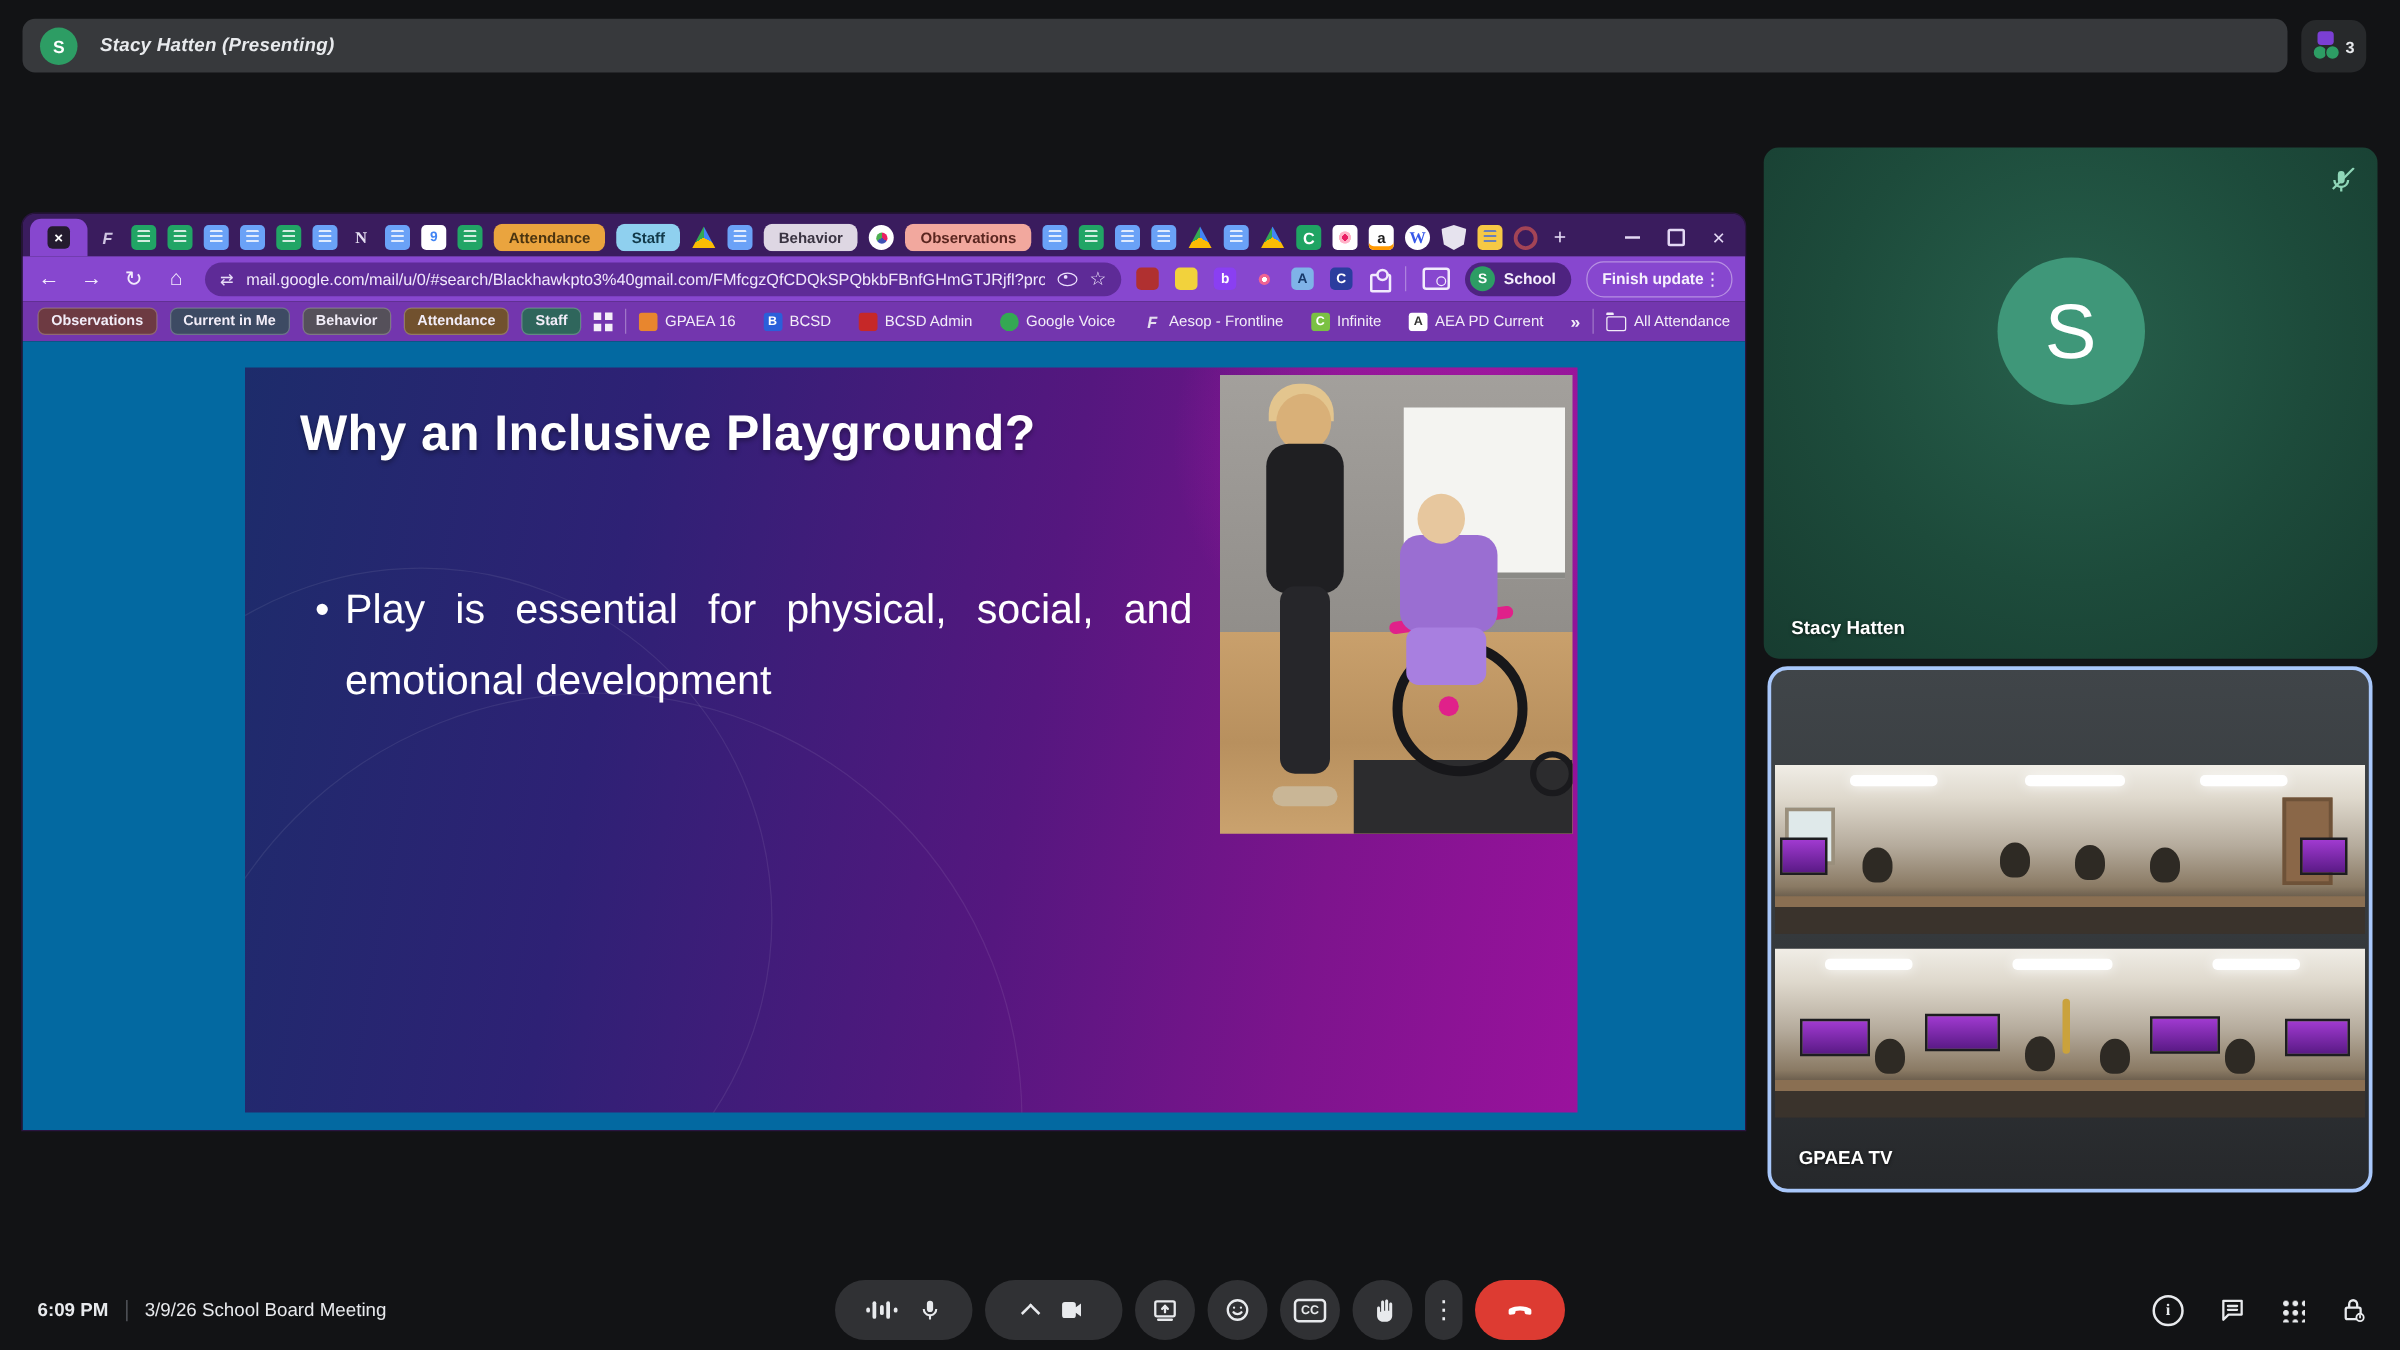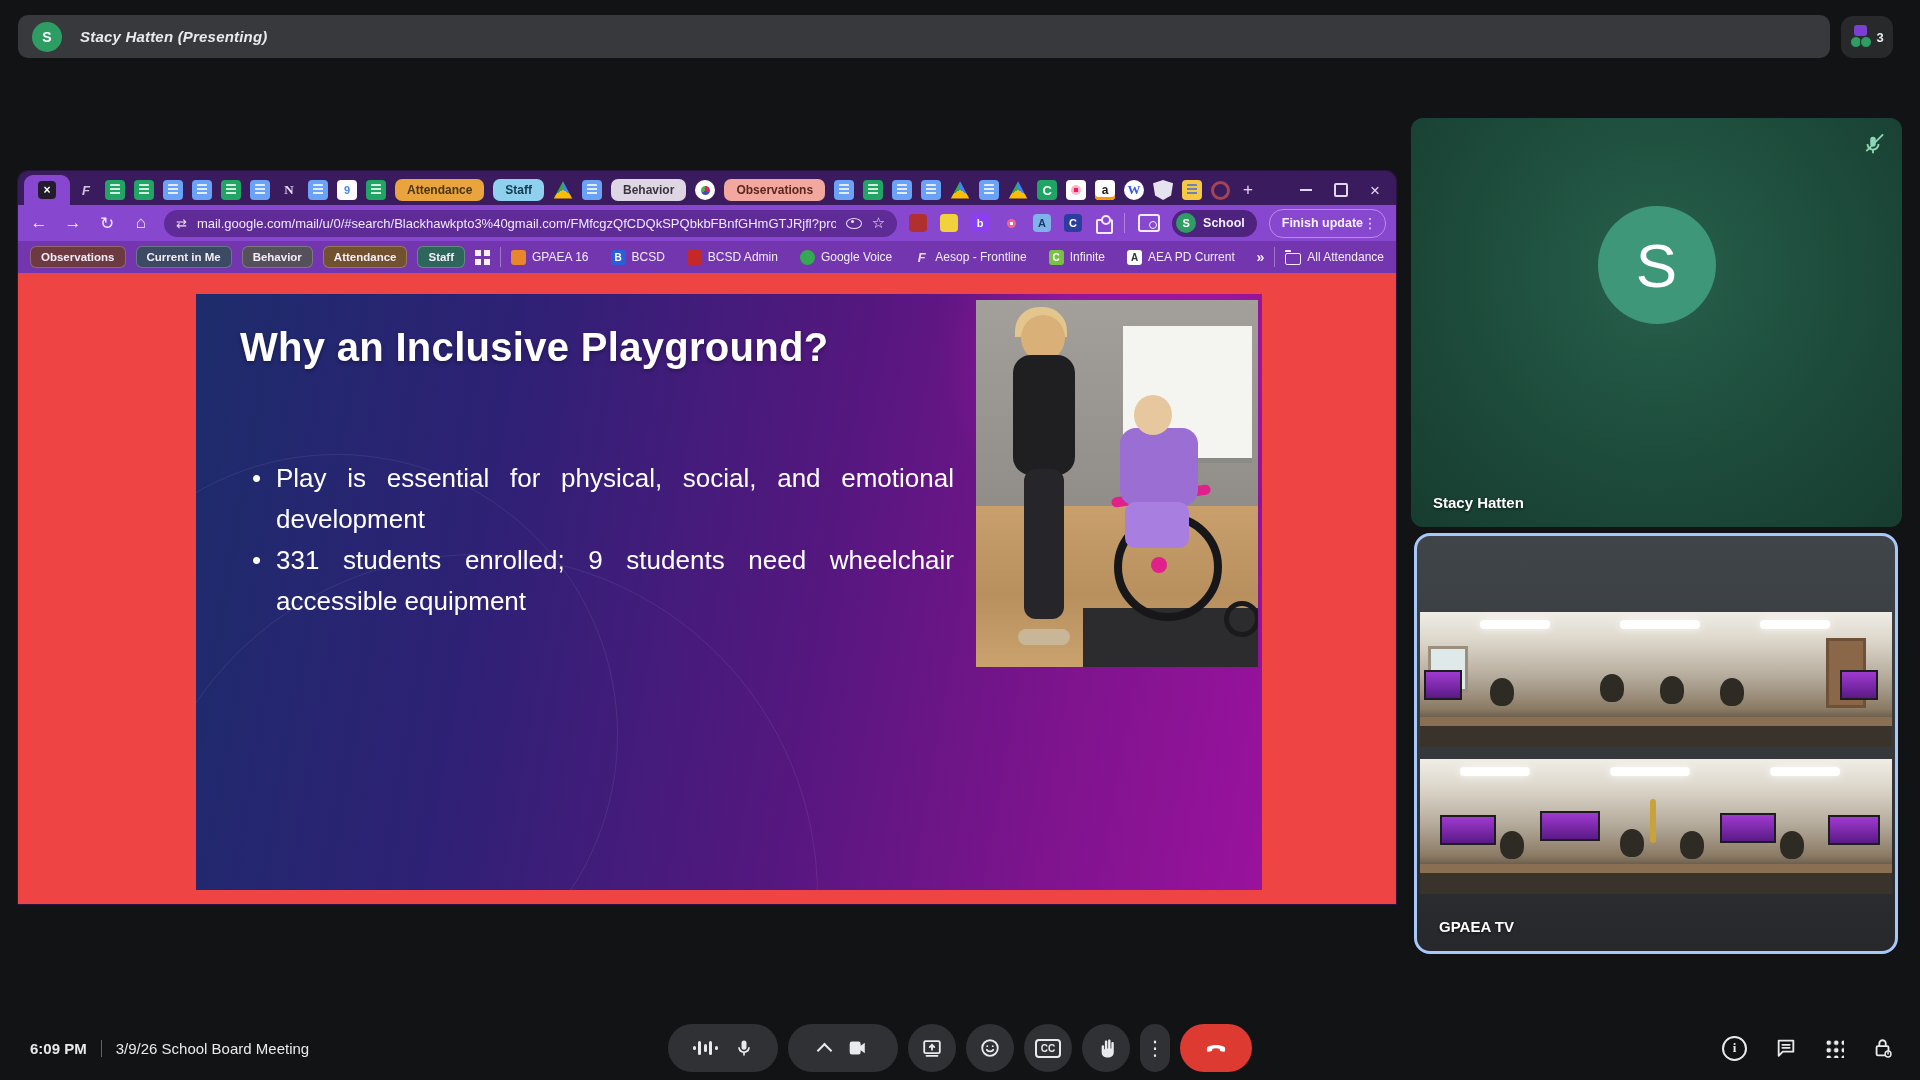--- a/index.html
+++ b/index.html
@@ -100,34 +100,34 @@
   .bm-item{display:flex;align-items:center;gap:6px;flex:none;color:#f2edf8;font-size:12px;}
   .bmic{width:15px;height:15px;border-radius:3px;display:flex;align-items:center;justify-content:center;
     font-size:10px;font-weight:700;color:#fff;flex:none;}
   .bi-orange{background:#e8862e;} .bi-blueB{background:#2b5fd9;} .bi-red{background:#c62828;}
   .bi-voice{background:#34a853;border-radius:50%;} .bi-frontline{color:#e4ddee;font-style:italic;font-size:13px;}
   .bi-greenC{background:#7ac143;} .bi-aea{background:#fff;color:#333;}
   .chev2{color:#f2edf8;font-size:14px;font-weight:700;flex:none;}
   .folder{width:14px;height:10px;border:1.6px solid #f2edf8;border-radius:2px;position:relative;flex:none;margin-top:3px;}
   .folder::before{content:"";position:absolute;left:-1px;top:-4px;width:6px;height:2px;background:#f2edf8;border-radius:1px 1px 0 0;}
 
-  #browser-content{height:631px;background:#ef4444;position:relative;}
+  #browser-content{height:631px;background:#0369a1;position:relative;}
 
   
   #slide{position:absolute;left:178px;top:21px;width:1066px;height:596px;overflow:hidden;
     background:linear-gradient(100deg,#1d2c6b 0%,#2e2175 28%,#55177f 58%,#7d148d 80%,#9a129d 100%);}
   #slide::before{content:"";position:absolute;right:-80px;top:-120px;width:420px;height:360px;border-radius:50%;
     background:radial-gradient(circle,#c21bb066 0 30%,transparent 70%);}
   #slide .swirl1,#slide .swirl2{position:absolute;border:1px solid #ffffff14;border-radius:50%;}
   #slide .swirl1{left:-140px;top:160px;width:560px;height:560px;}
   #slide .swirl2{left:-60px;top:260px;width:680px;height:680px;}
   #slide-title{position:absolute;left:44px;top:10px;width:620px;color:#fff;font-size:40px;font-weight:700;
     line-height:86px;letter-spacing:.3px;text-shadow:0 2px 4px #00000055;}
   #slide-bullets{position:absolute;left:52px;top:164px;width:706px;margin:0;padding:0;list-style:none;}
-  #slide-bullets li{color:#fff;font-size:26px;line-height:41px;text-align:justify;padding-left:28px;position:relative;}
+  #slide-bullets li{color:#fff;font-size:33px;line-height:57px;text-align:justify;padding-left:28px;position:relative;}
   #slide-bullets li::before{content:"\2022";position:absolute;left:4px;}
 
   
   #slide-photo{position:absolute;left:780px;top:6px;width:282px;height:367px;overflow:hidden;
     background:linear-gradient(#a3a09c 0%,#918e8a 56%,#c9a06c 56%,#b8905e 80%,#caa26e 100%);}
   #slide-photo .wboard{position:absolute;left:52%;top:7%;width:46%;height:36%;background:#f4f4f1;border-bottom:5px solid #8a8a86;}
   #slide-photo .mat{position:absolute;right:0;bottom:0;width:62%;height:16%;background:#2c2c2e;}
   .pA-head{position:absolute;left:16%;top:4%;width:44px;height:46px;border-radius:50%;background:#d9b078;}
   .pA-hair{position:absolute;left:14%;top:2%;width:52px;height:30px;border-radius:24px 24px 0 0;background:#e3c58e;}
   .pA-body{position:absolute;left:13%;top:15%;width:62px;height:120px;border-radius:18px;background:#1f1f22;}
@@ -330,21 +330,20 @@
     </div>
   </div>
 
   <div id="browser-content">
     <div id="slide">
       <div class="swirl1"></div>
       <div class="swirl2"></div>
       <div id="slide-title">Why an Inclusive Playground?</div>
       <ul id="slide-bullets">
           <li>Play is essential for physical, social, and emotional development</li>
-          <li>331 students enrolled; 9 students need wheelchair accessible equipment</li>
         </ul>
       <div id="slide-photo">
         <div class="wboard"></div>
         <div class="mat"></div>
         <div class="pA-hair"></div>
         <div class="pA-head"></div>
         <div class="pA-body"></div>
         <div class="pA-legs"></div>
         <div class="pA-shoe"></div>
         <div class="wc-wheel"></div>

